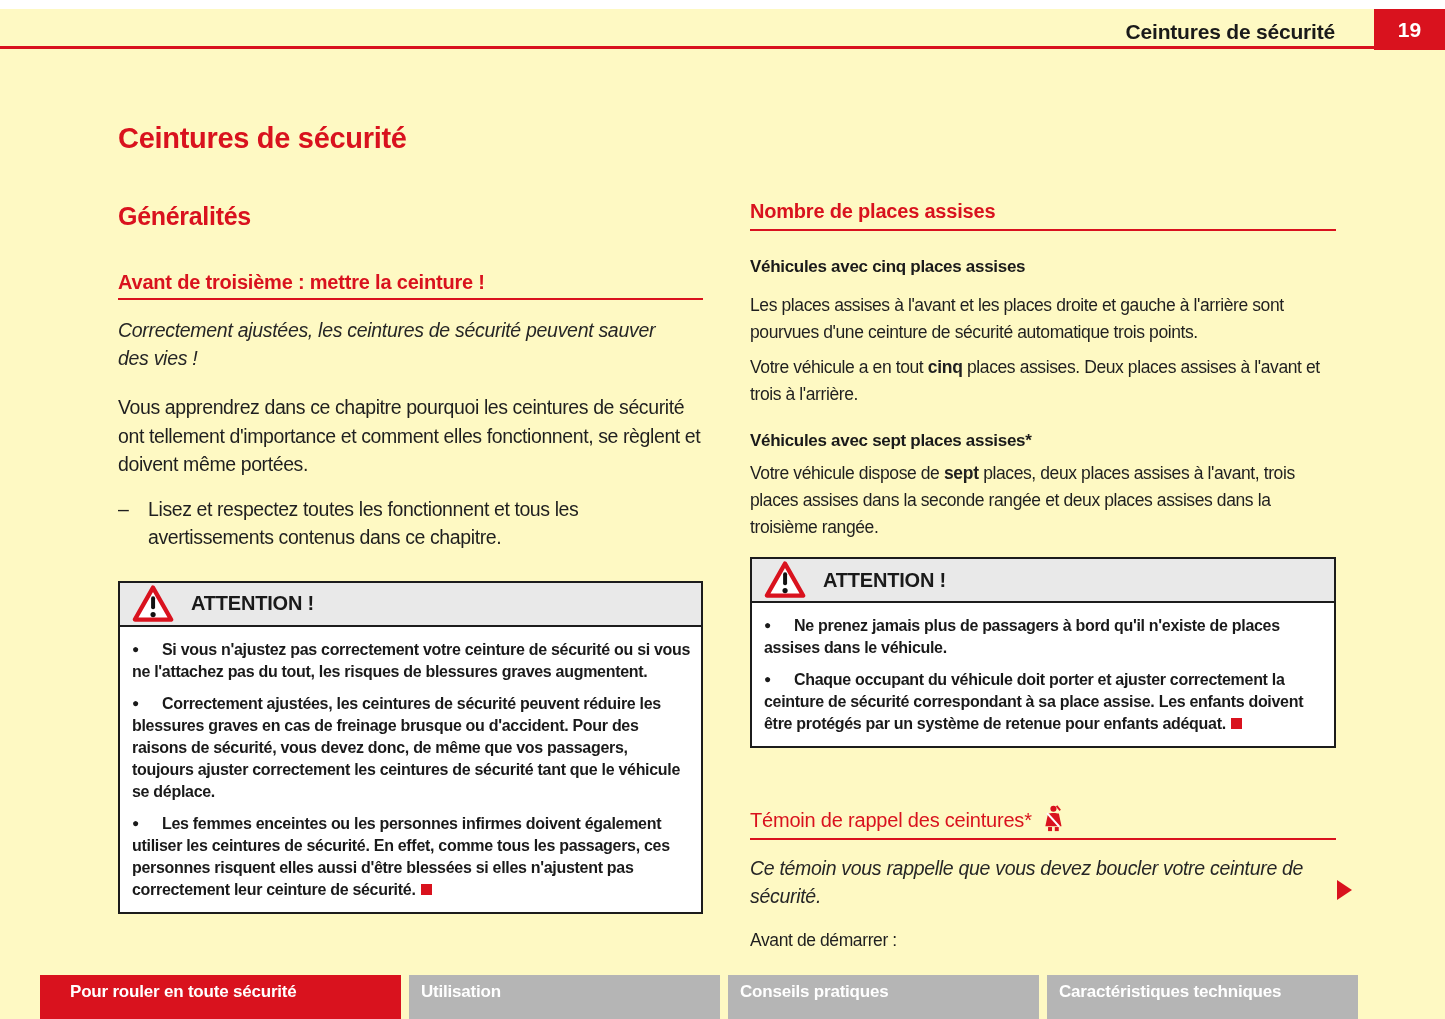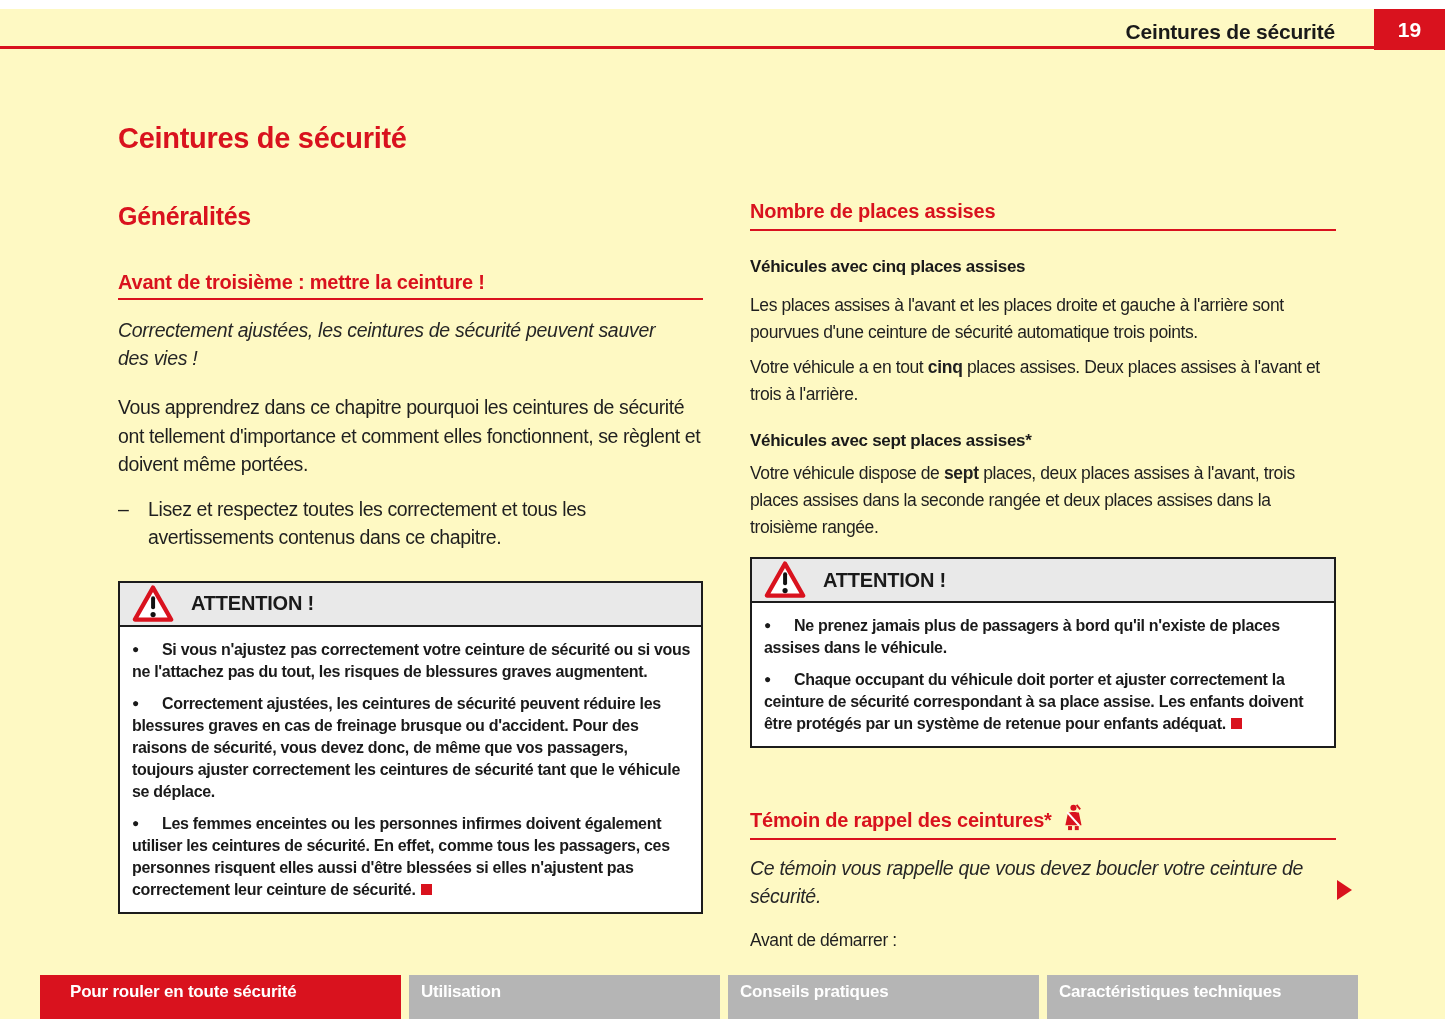--- a/index.html
+++ b/index.html
@@ -46,23 +46,23 @@
   .bullet{display:inline-block;width:30px;font-size:12px;vertical-align:2px;}
   .endsq{display:inline-block;width:11px;height:11px;background:var(--red);margin-left:5px;}
 
   
   .rsect{margin-top:190px;font-size:20px;line-height:24px;font-weight:bold;color:var(--red);
          border-bottom:2px solid var(--red);padding-bottom:6px;letter-spacing:-0.2px;}
   .rsub{margin-top:25px;font-size:17px;line-height:22px;font-weight:bold;letter-spacing:-0.3px;}
   .rbody{margin-top:8px;font-size:17.5px;line-height:27px;letter-spacing:-0.4px;color:#1f1f1f;}
   .rbody b{letter-spacing:-0.3px;}
   .rsub2{margin-top:22px;}
-  .reminder{margin-top:60px;font-size:20px;line-height:24px;font-weight:bold;color:var(--red);
+  .reminder{margin-top:60px;font-size:20px;line-height:24px;font-weight:normal;color:var(--red);
             border-bottom:2px solid var(--red);padding-bottom:6px;letter-spacing:-0.2px;
-            display:flex;align-items:flex-start;gap:10px;}
+            display:flex;align-items:flex-end;gap:10px;}
   .rlead{margin-top:14px;font-size:19.5px;line-height:28px;font-style:italic;color:#262626;letter-spacing:-0.3px;}
   .rbefore{margin-top:20px;font-size:17.5px;letter-spacing:-0.4px;color:#1f1f1f;}
 
   .cont-arrow{position:absolute;left:1337px;top:871px;width:0;height:0;
       border-left:15px solid var(--red);border-top:10px solid transparent;border-bottom:10px solid transparent;}
 
   
   .footer{position:absolute;left:0;bottom:0;width:1318px;height:53px;display:flex;gap:8px;padding-left:40px;}
   .ftab{height:53px;box-sizing:border-box;padding-top:7px;font-size:17px;font-weight:bold;color:#fff;
         letter-spacing:-0.2px;background:var(--tabgray);flex:1 1 0;padding-left:12px;}
@@ -81,21 +81,21 @@
   <div class="hdr-pagenum">19</div>
 
   <div class="col-left">
     <p class="h1">Ceintures de sécurité</p>
     <p class="h2">Généralités</p>
     <p class="h3">Avant de troisième : mettre la ceinture !</p>
     <p class="lead">Correctement ajustées, les ceintures de sécurité peuvent sauver des vies !</p>
     <p class="bodytext">Vous apprendrez dans ce chapitre pourquoi les ceintures de sécurité ont tellement d'importance et comment elles fonctionnent, se règlent et doivent même portées.</p>
     <div class="dashrow">
       <span class="dash">–</span>
-      <span>Lisez et respectez toutes les correctement et tous les avertissements contenus dans ce chapitre.</span>
+      <span>Lisez et respectez toutes les fonctionnent et tous les avertissements contenus dans ce chapitre.</span>
     </div>
 
     <div class="warnbox wb-left">
       <div class="warnhead">
         <svg class="wicon" width="42" height="38" viewBox="0 0 48 44">
           <path d="M24 3 L45 40 L3 40 Z" fill="#ffffff" stroke="#d9121e" stroke-width="5" stroke-linejoin="round"></path>
           <rect x="21.8" y="13" width="4.6" height="15" rx="2.2" fill="#111111"></rect>
           <circle cx="24.1" cy="34.2" r="3" fill="#111111"></circle>
         </svg>
         <span class="warntitle">ATTENTION !</span>

